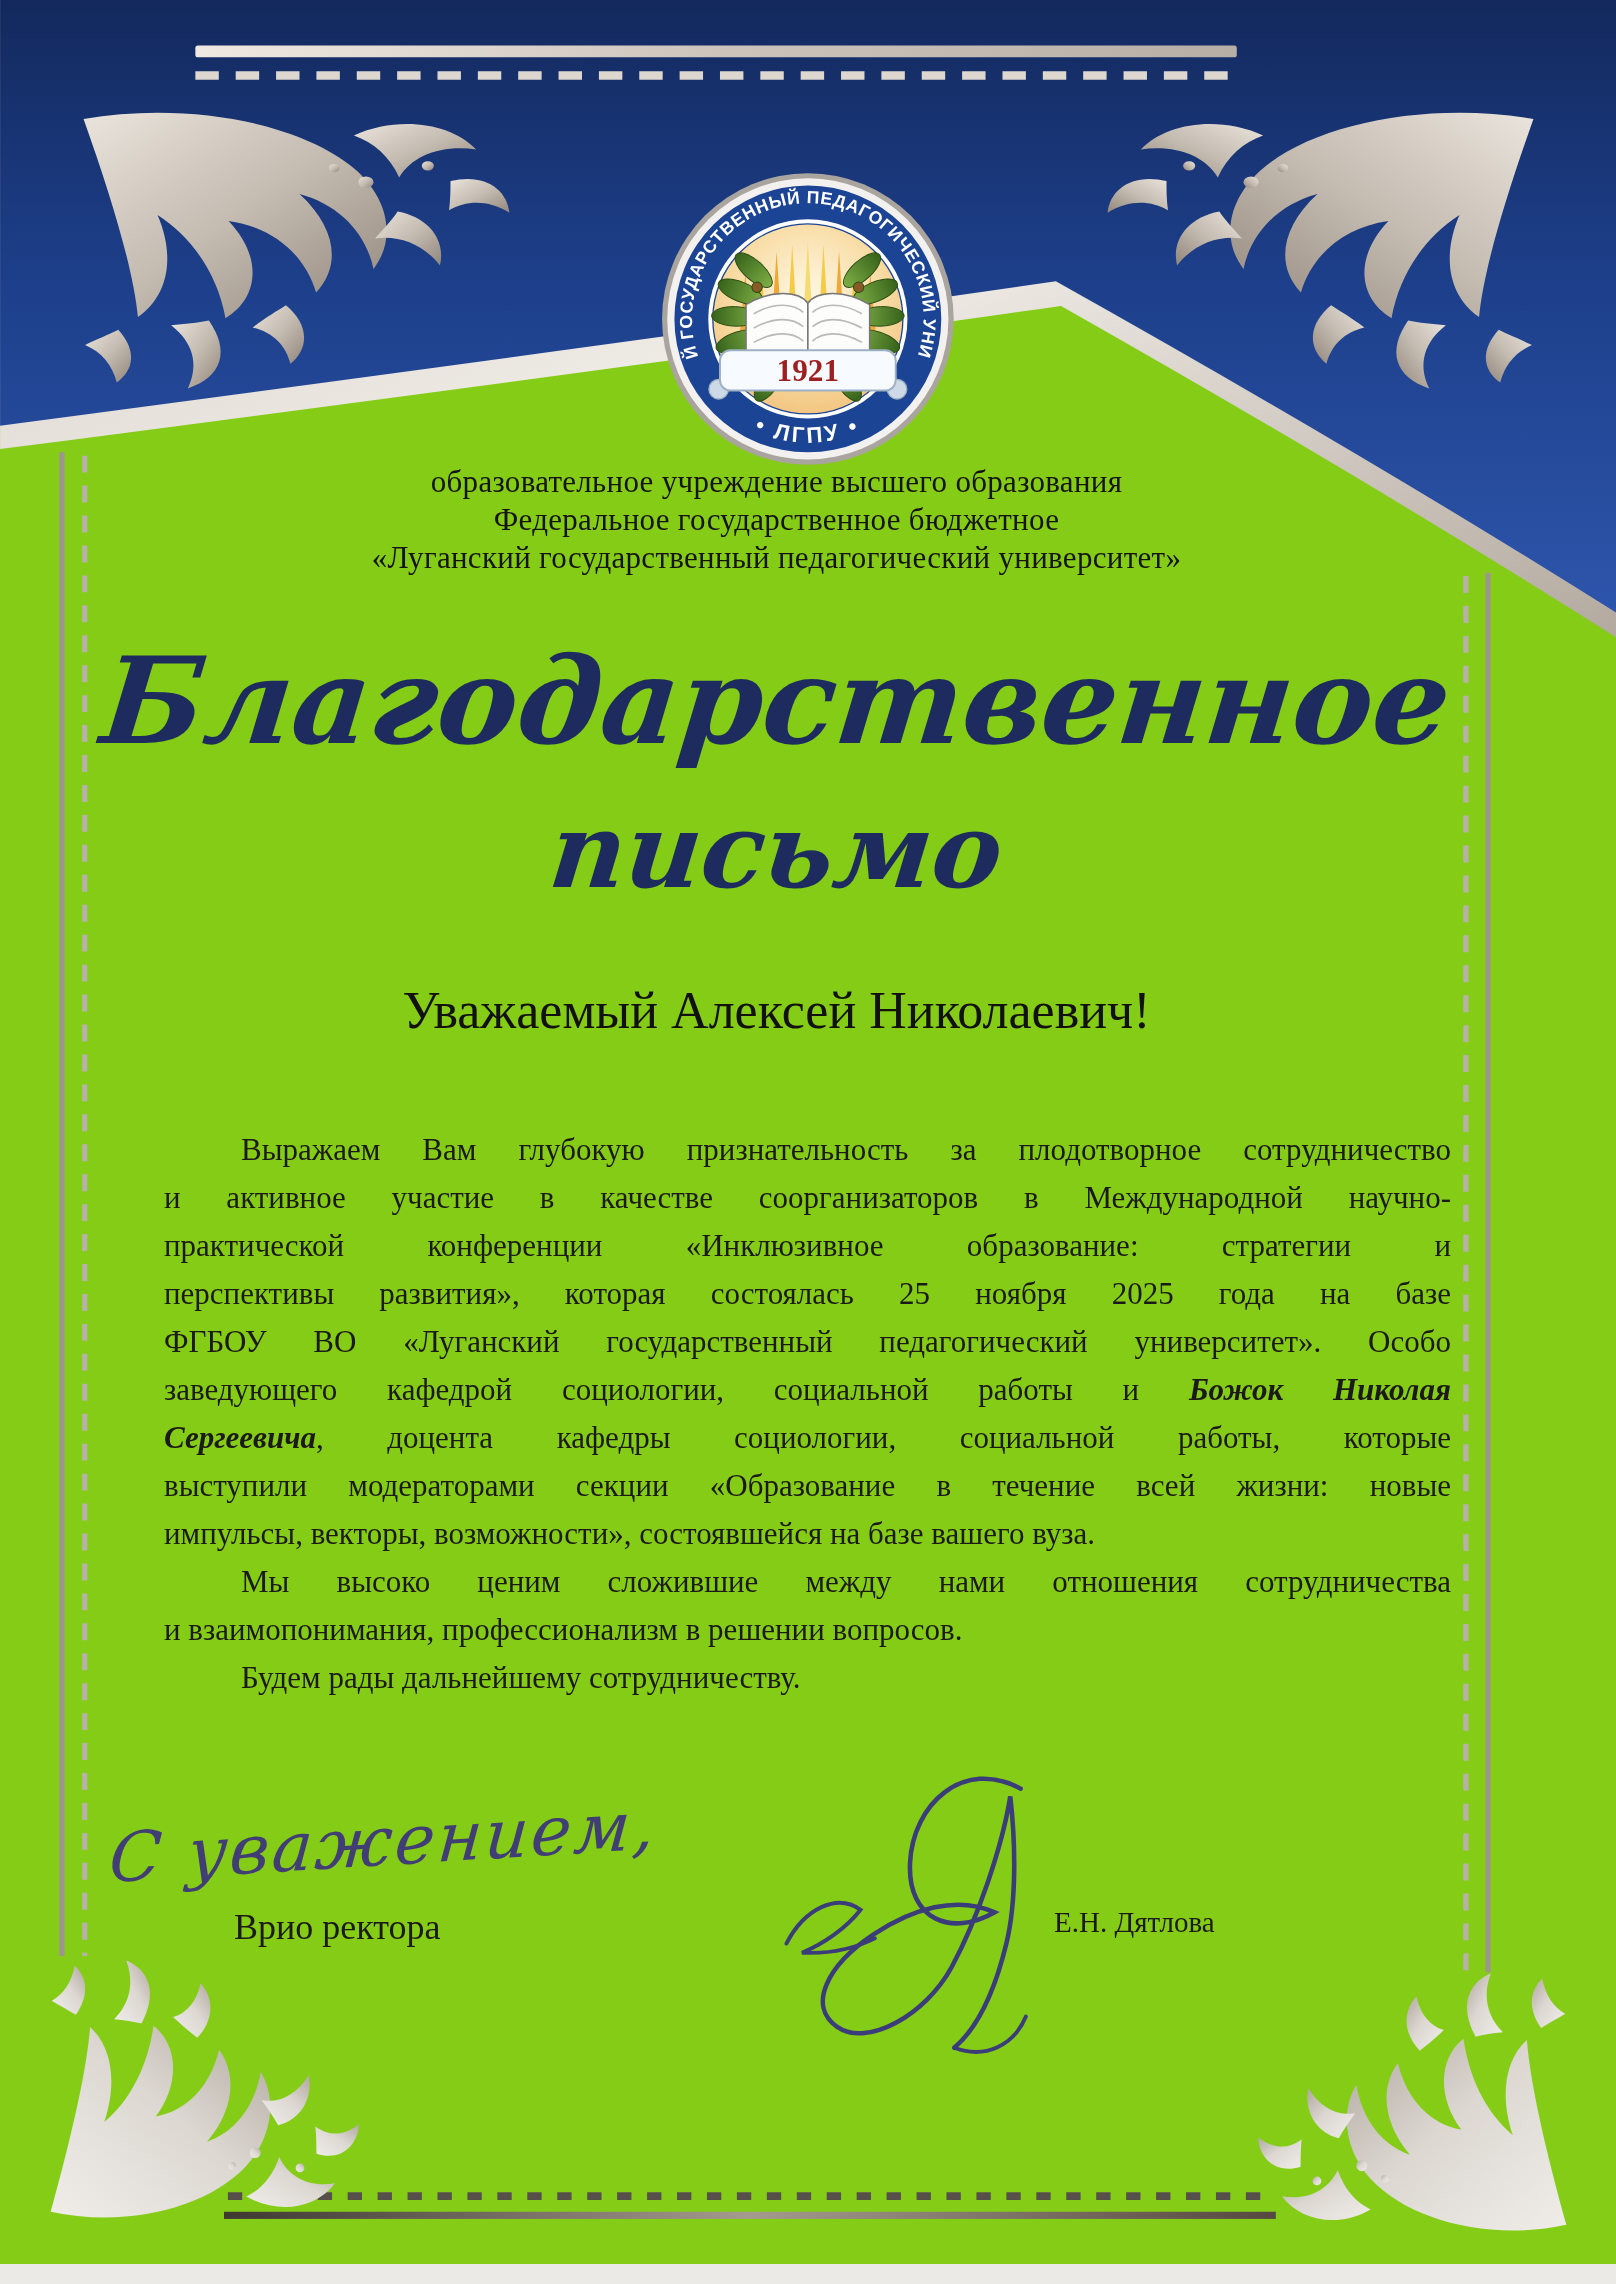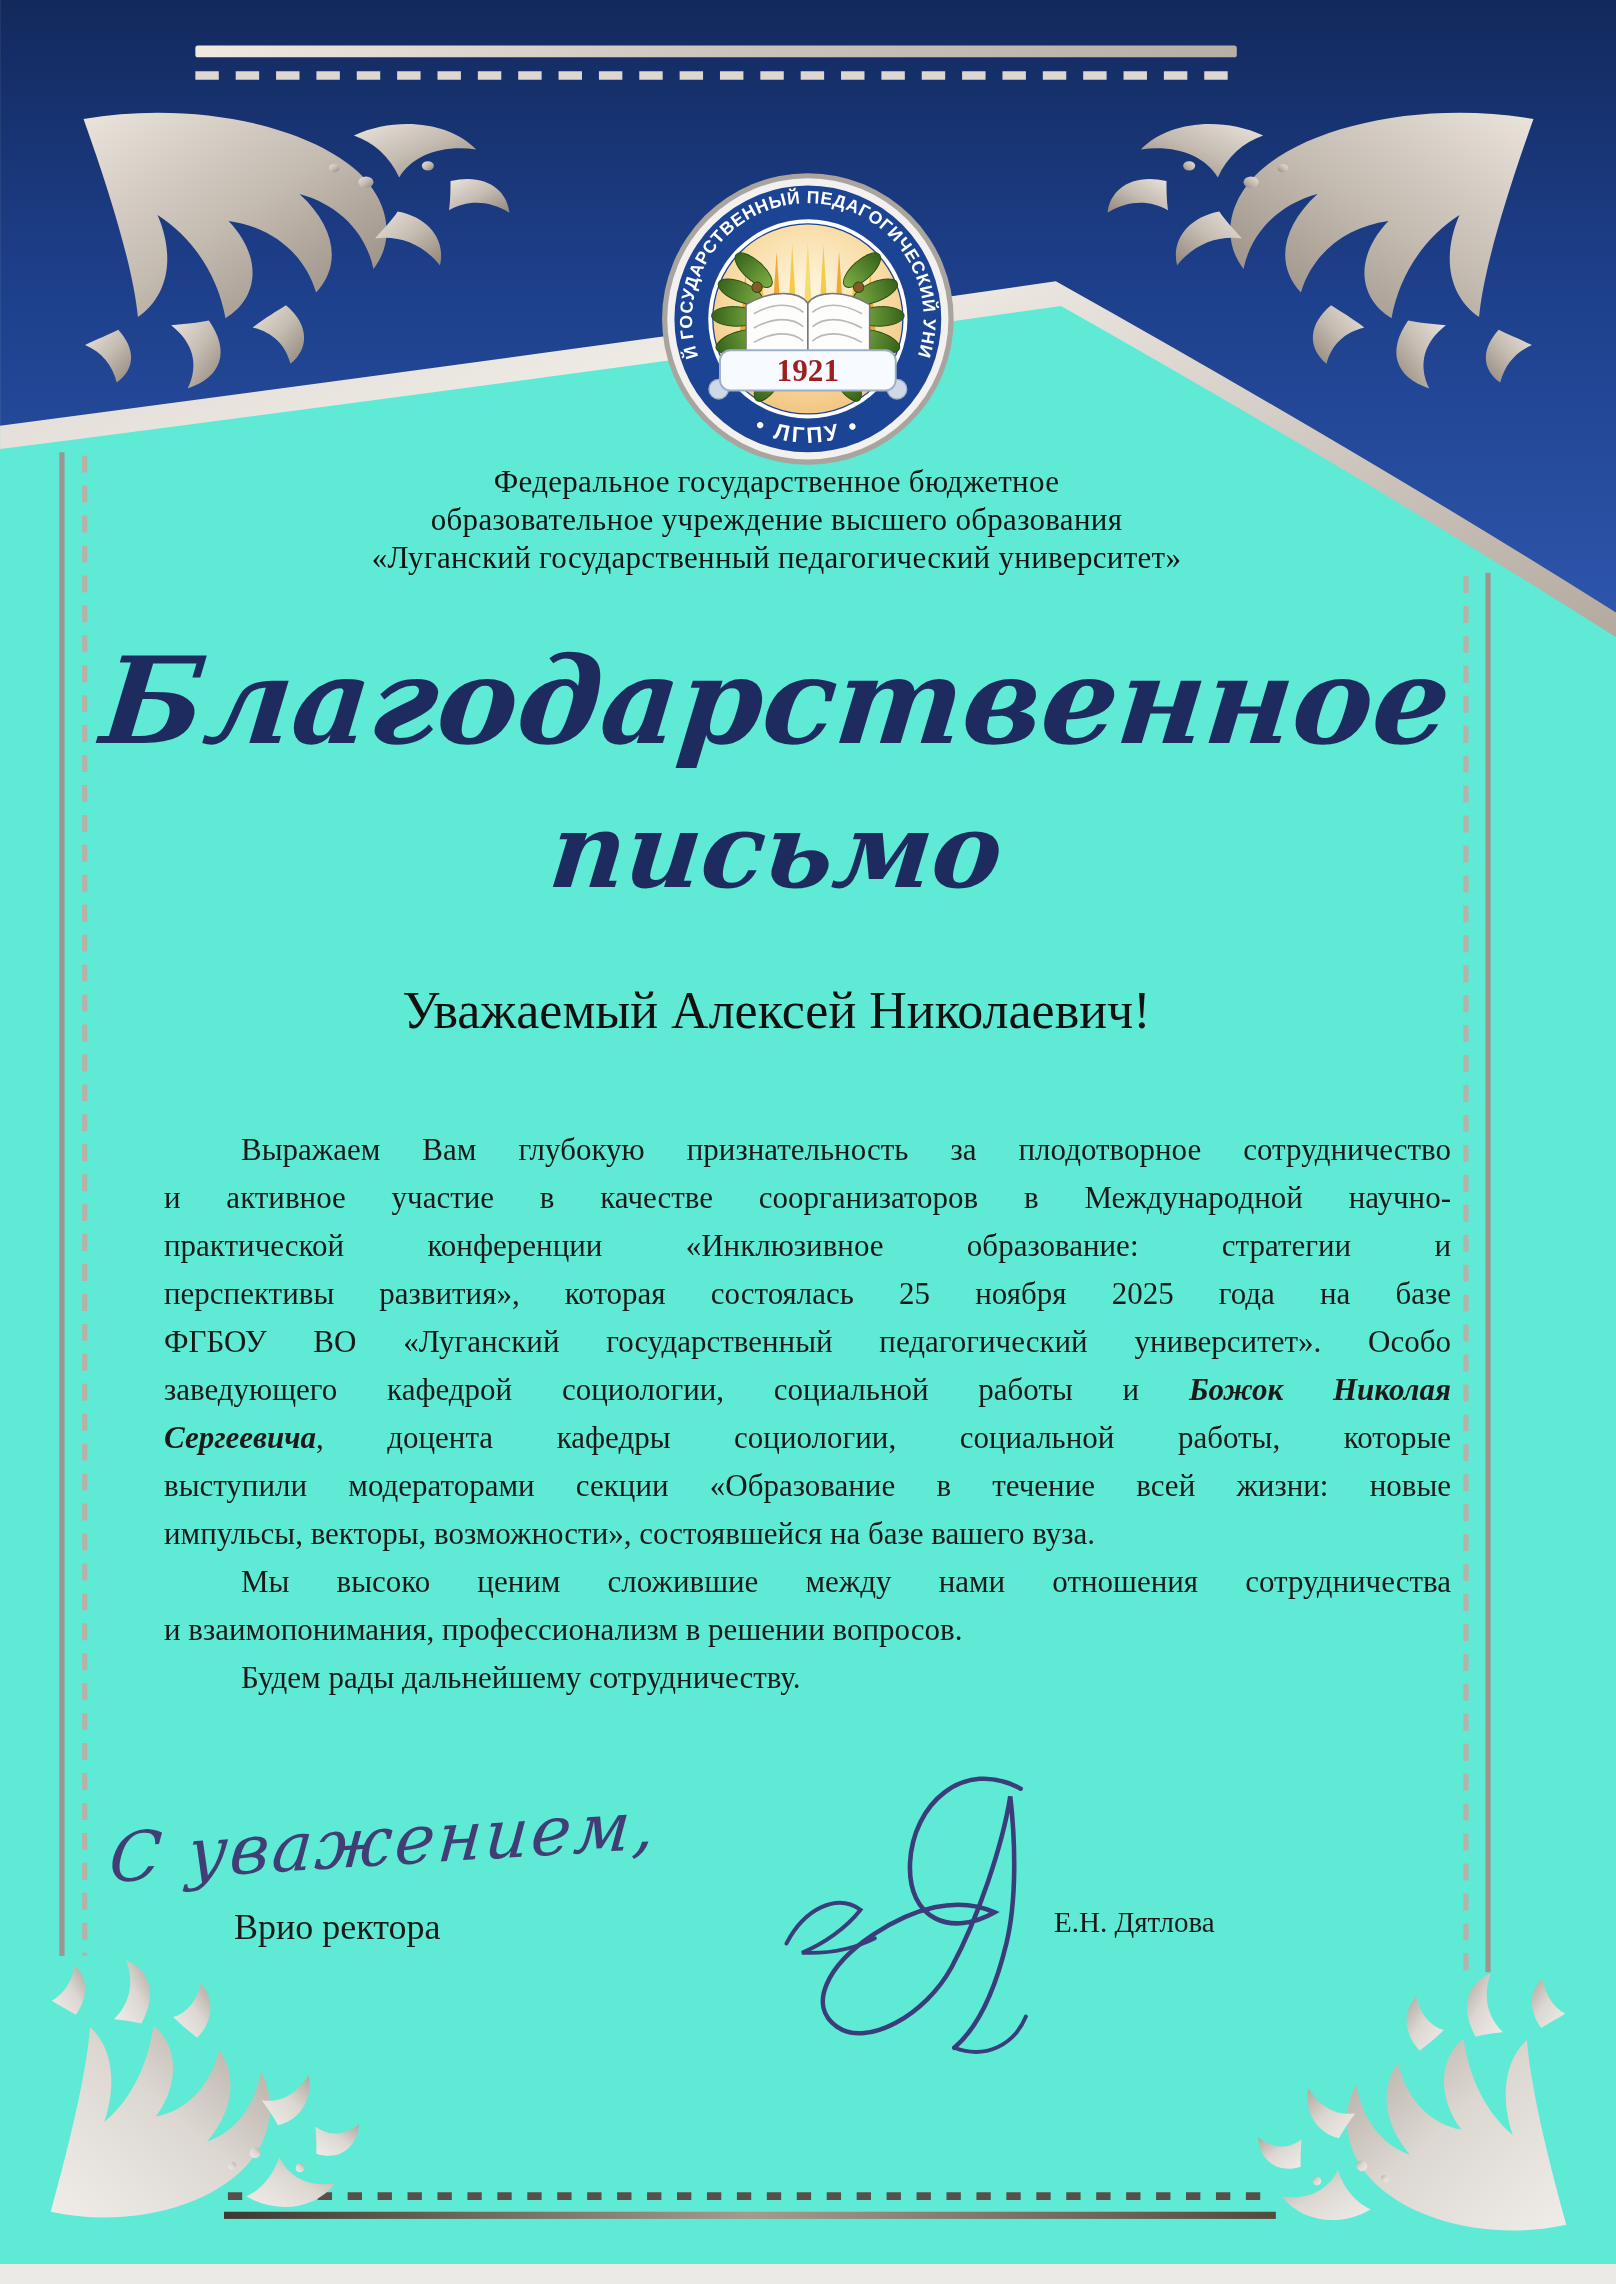--- a/index.html
+++ b/index.html
@@ -1,16 +1,16 @@
 <!DOCTYPE html>
 <html style="font-size:10.4px"><head>
 <meta charset="utf-8">
 <style>
   html,body{margin:0;padding:0;background:#888;}
-  .page{position:relative;width:1617px;height:2284px;background:#5eead4;overflow:hidden;
+  .page{position:relative;width:1617px;height:2284px;background:#84cc16;overflow:hidden;
         font-family:"Liberation Serif", serif;color:#1c1a18;}
   .abs{position:absolute;}
   svg{display:block;}
   
   .centerblock{left:85px;width:1383px;text-align:center;}
   .letterhead{top:463px;font-size:31px;line-height:38px;letter-spacing:0.3px;color:#161412;}
   .title-line1{top:620px;font-size:120px;line-height:161px;font-style:italic;font-weight:700;
                color:#1d2b5f;transform:skewX(-6deg);font-family:"DejaVu Serif",serif;}
   .title-line2{top:786px;font-size:104px;line-height:130px;font-style:italic;font-weight:700;
                color:#1d2b5f;transform:skewX(-6deg);font-family:"DejaVu Serif",serif;}
@@ -174,22 +174,22 @@
     <use href="#fl" transform="translate(2418,3428) scale(-0.84,-0.84)" fill="url(#gPale)"></use>
 
     <g fill="none" stroke="#3b3d7a" stroke-linecap="round">
       <path stroke-width="6" d="M1208,2986 C1236,2932 1286,2908 1322,2934 C1300,2962 1266,2986 1232,3000 C1272,3002 1312,2994 1344,2978"></path>
       <path stroke-width="7" d="M1568,2748 C1480,2700 1402,2772 1398,2862 C1394,2950 1462,2976 1528,2938 C1470,2912 1402,2932 1342,2972 C1270,3020 1240,3082 1286,3114 C1332,3146 1422,3096 1462,3022 C1502,2948 1540,2836 1552,2760 C1560,2830 1562,2920 1546,2986 C1530,3052 1506,3112 1466,3146"></path>
       <path stroke-width="6" d="M1466,3146 C1514,3164 1558,3142 1576,3098"></path>
     </g>
   </svg>
 
   <div class="abs centerblock letterhead">
+    <div>образовательное учреждение высшего образования</div>
     <div>Федеральное государственное бюджетное</div>
-    <div>образовательное учреждение высшего образования</div>
     <div>«Луганский государственный педагогический университет»</div>
   </div>
 
   <div class="abs centerblock title-line1">Благодарственное</div>
   <div class="abs centerblock title-line2">письмо</div>
 
   <div class="abs centerblock salutation">Уважаемый Алексей Николаевич!</div>
 
   <div class="abs bodywrap" id="body-lines">
       <div class="body-line j indent"><span>Выражаем Вам глубокую признательность за плодотворное сотрудничество</span></div>

